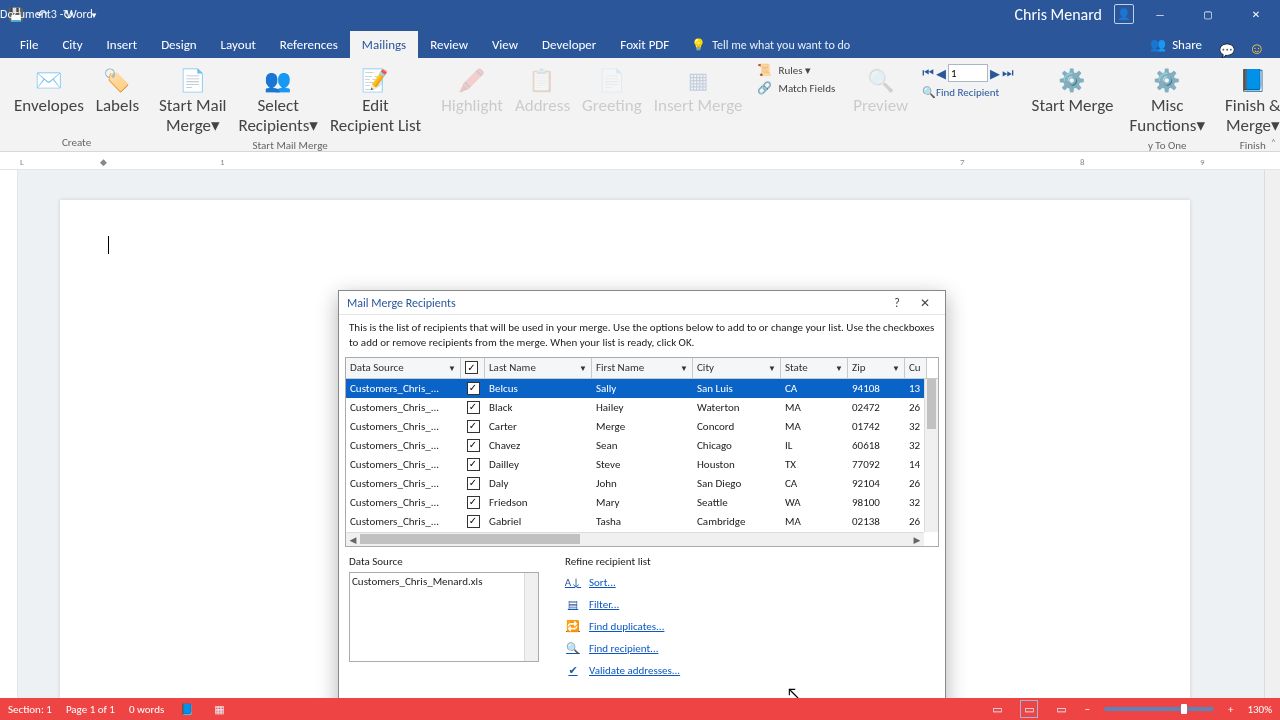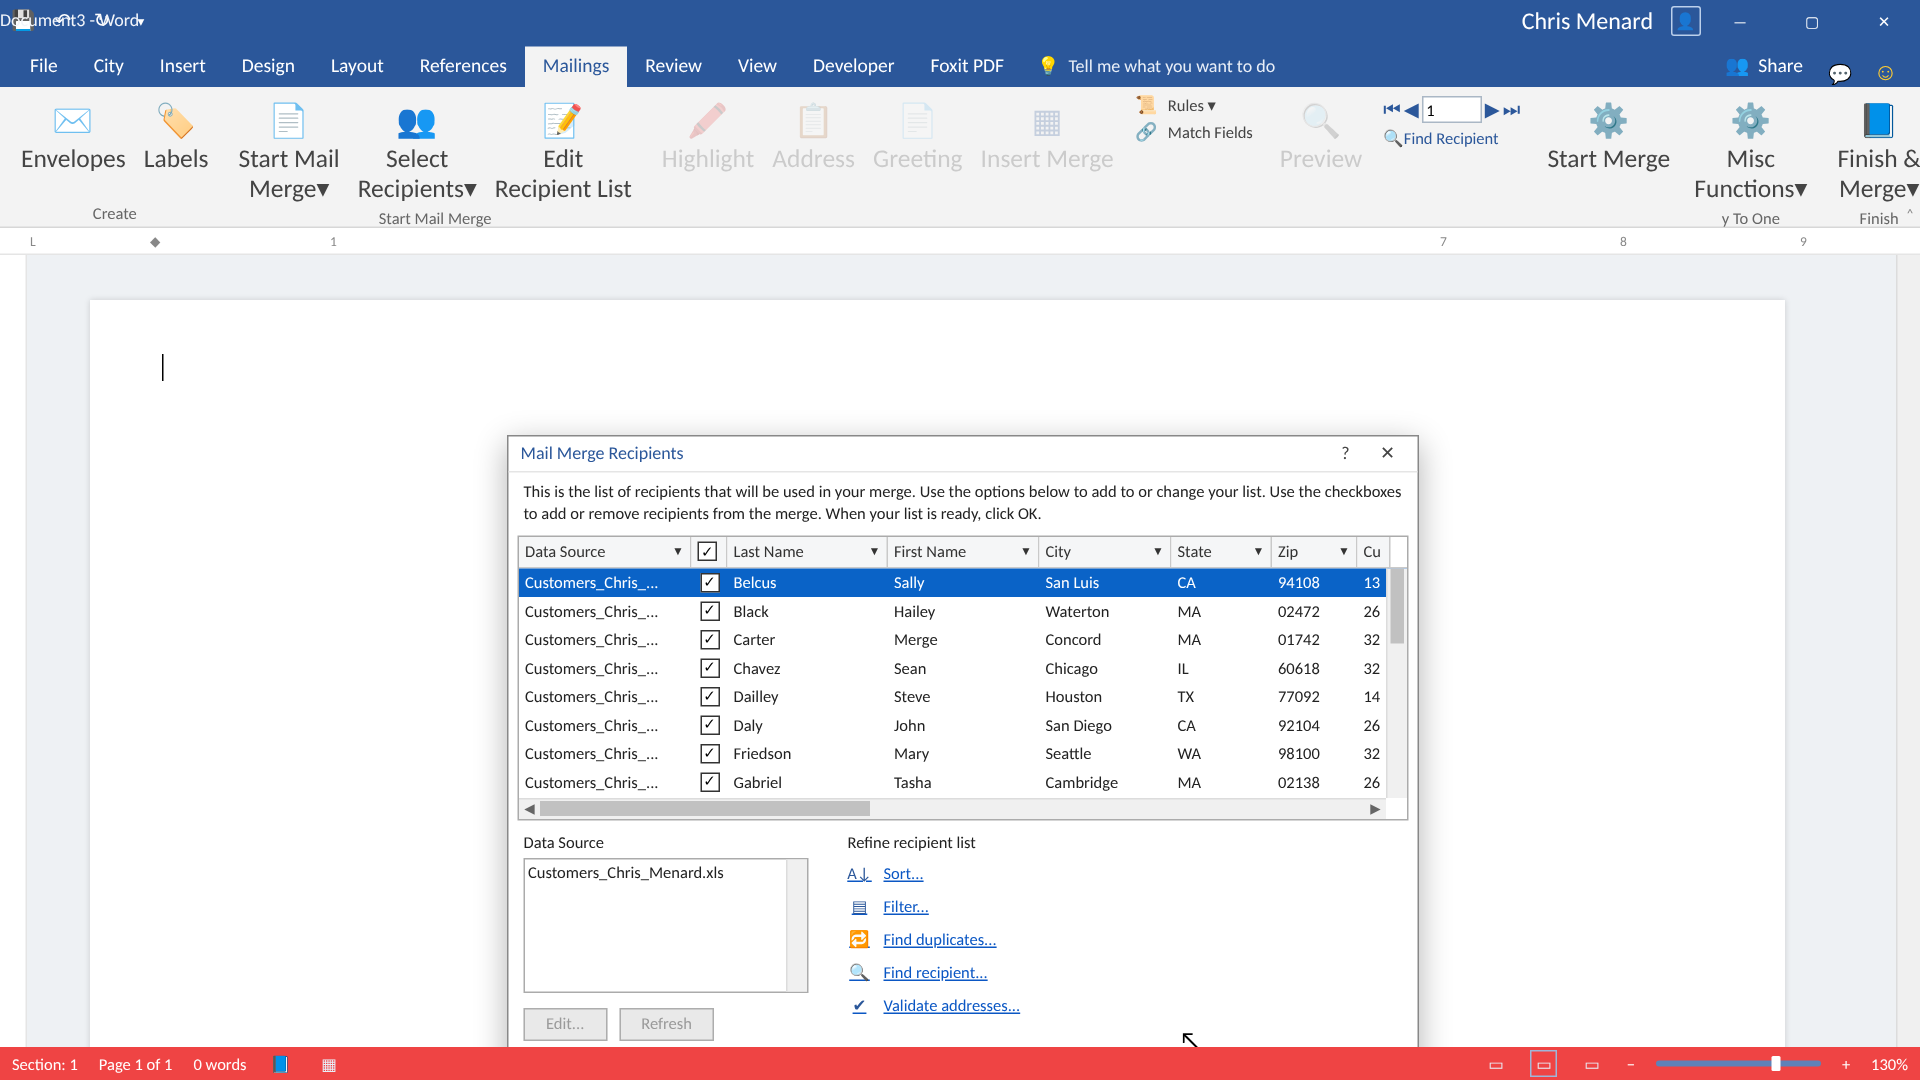--- a/index.html
+++ b/index.html
@@ -429,24 +429,20 @@
       </div>
     </div>
 
     <div class="below">
       <div class="ds-panel">
         <div class="ds-label">Data Source</div>
         <div class="ds-list">
           <div class="item">Customers_Chris_Menard.xls</div>
           <div class="sbar"></div>
         </div>
-        <div class="ds-buttons">
-          <div class="btn disabled">Edit...</div>
-          <div class="btn disabled">Refresh</div>
-        </div>
       </div>
       <div class="refine">
         <div class="rl-label">Refine recipient list</div>
         <div style="height:4px"></div>
         <div class="link">
             <span class="lic">A↓</span>
             <span>Sort...</span>
           </div>
         <div class="link">
             <span class="lic">▤</span>

